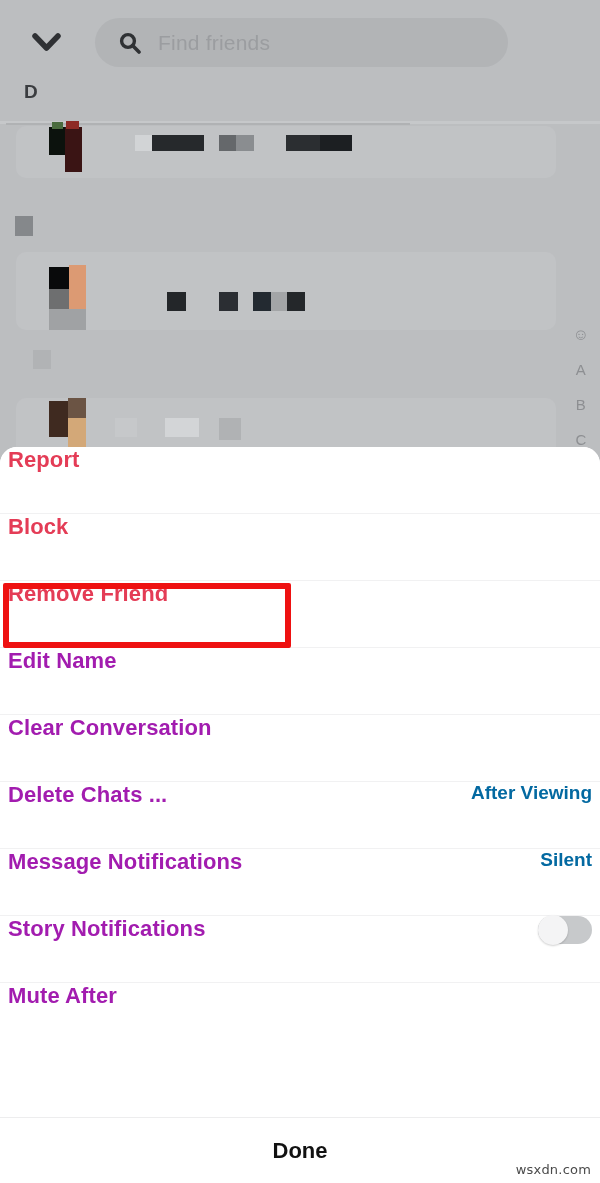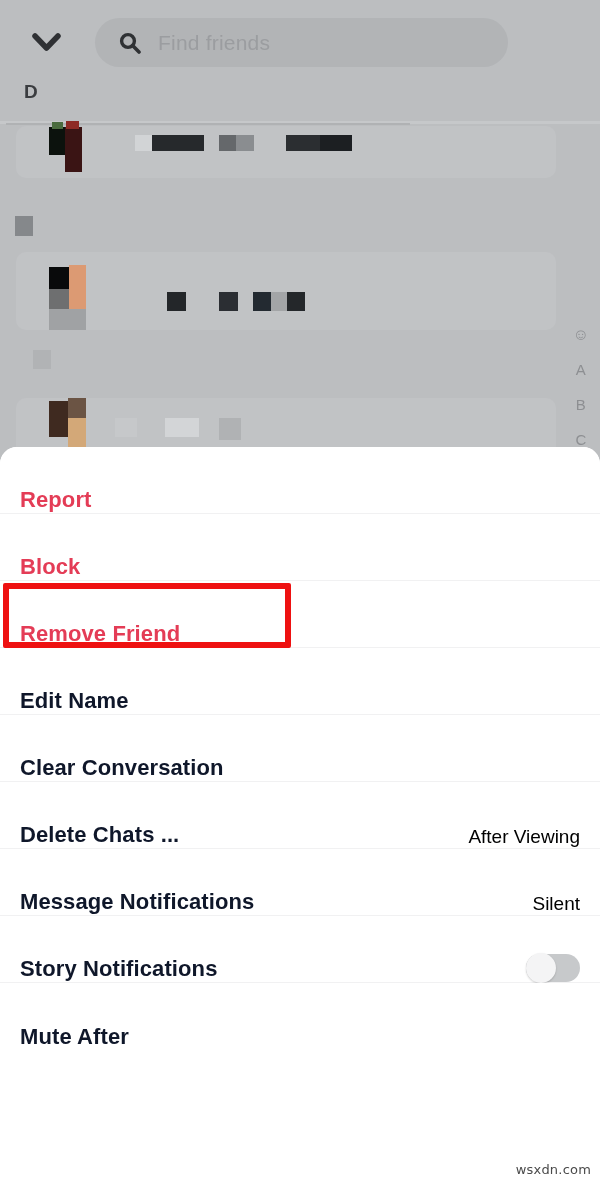--- a/index.html
+++ b/index.html
@@ -65,28 +65,28 @@
   }
   .alpha-index .emo { font-size:16px; line-height:1; }
 
   
   .sheet {
     position:absolute; left:0; top:447px; width:600px; height:736px;
     background:#ffffff; border-radius:17px 17px 0 0; overflow:hidden;
   }
   .opt {
     position:relative; height:67px; width:100%;
-    display:flex; align-items:flex-end; padding:0 20px;
+    display:flex; align-items:flex-start; padding:0 8px;
     border-bottom:1.5px solid #f1f1f2; background:#fff;
   }
   .opt:first-child { border-top:none; }
-  .opt-label { font-size:22px; font-weight:700; color:#0f172a; letter-spacing:.1px; }
+  .opt-label { font-size:22px; font-weight:700; color:#a21caf; letter-spacing:.1px; }
   .opt.danger .opt-label { color:#e43c56; font-weight:700; }
   .opt-value {
-    margin-left:auto; font-size:19px; color:#000000; font-weight:400;
+    margin-left:auto; font-size:19px; color:#0369a1; font-weight:700;
   }
   
   .toggle {
     margin-left:auto; width:54px; height:28px; border-radius:16px;
     background:#c7c9cb; position:relative; flex:none;
   }
   .toggle .knob {
     position:absolute; left:0; top:-1px; width:30px; height:30px;
     border-radius:50%; background:#f4f4f5;
     box-shadow:0 1px 2px rgba(0,0,0,.18);
@@ -220,18 +220,21 @@
       <span class="opt-label">Story Notifications</span>
       <span class="toggle">
         <span class="knob"></span>
       </span>
     </div>
 
     <div class="opt last">
       <span class="opt-label">Mute After</span>
     </div>
 
+    <div class="footer">
+      <span class="footer-label">Done</span>
+    </div>
   </div>
 
   <div class="hl"></div>
 
   <div class="watermark">wsxdn.com</div>
 </div>
 
 </body></html>

